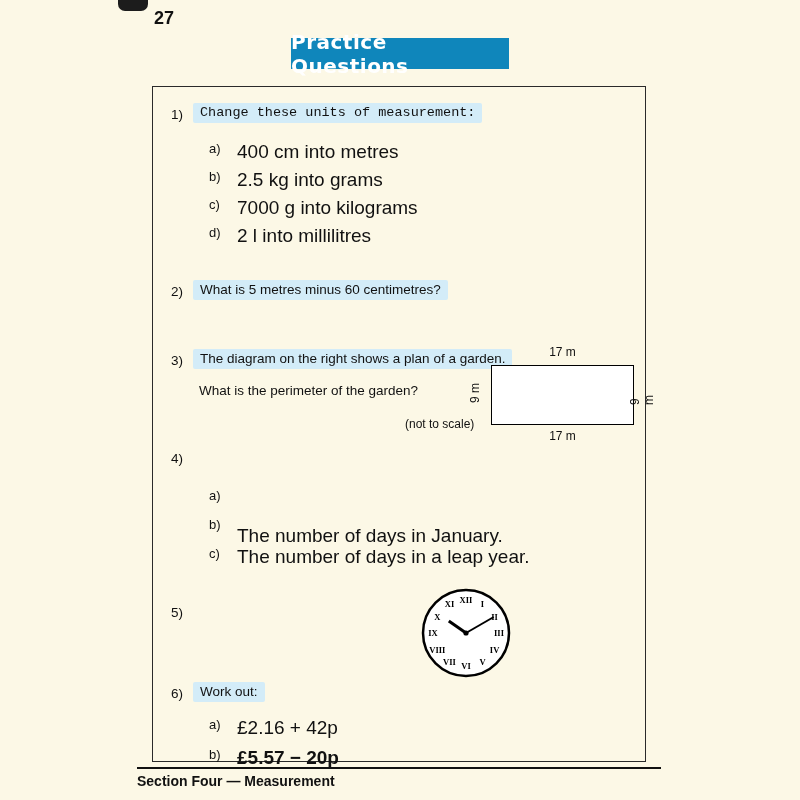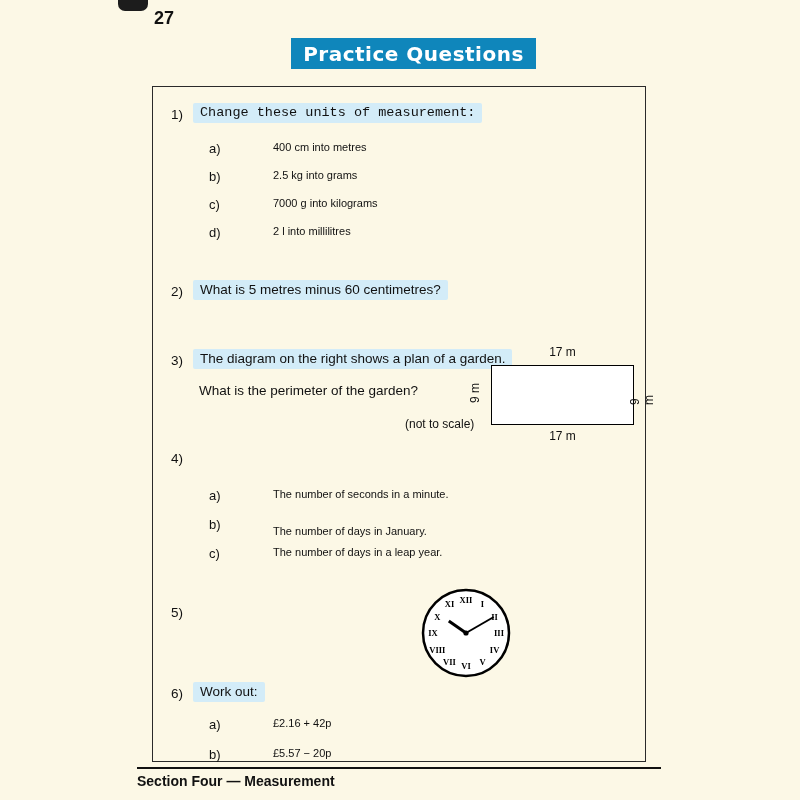--- a/index.html
+++ b/index.html
@@ -19,40 +19,40 @@
   }
   .scan-corner{
     position:absolute;left:118px;top:0;width:30px;height:11px;
     background:#1c1c1c;border-radius:0 0 7px 7px;
   }
   .page-number{
     position:absolute;left:154px;top:8px;
     font-size:18px;font-weight:bold;
   }
   .banner{
-    position:absolute;left:291px;top:38px;width:245px;height:31px;
+    position:absolute;left:291px;top:38px;width:218px;height:31px;
     background:var(--banner);color:#ffffff;
     display:flex;align-items:center;justify-content:center;
     font-family:"DejaVu Sans", sans-serif;
     font-size:20px;font-weight:bold;letter-spacing:0.5px;
   }
   .qbox{
     position:absolute;left:152px;top:86px;width:494px;height:676px;
     border:1px solid #2a2a2a;background:transparent;
   }
   .abs{position:absolute;}
   .qnum{font-size:13.5px;}
   .qtext{font-size:13.5px;}
   .hl{
     background:var(--hl);
     padding:2px 7px 3px 7px;border-radius:2px;
     display:inline-block;white-space:nowrap;
   }
   .plabel{font-size:13px;}
-  .ptext{font-size:11px;white-space:nowrap;margin-left:36px;}
+  .ptext{font-size:19px;white-space:nowrap;}
   .garden-rect{
     position:absolute;left:338px;top:278px;width:143px;height:60px;
     border:1.5px solid #000;background:#ffffff;
   }
   .garden-label{font-size:12px;}
   .garden-top,.garden-bottom{
     position:absolute;left:338px;width:143px;text-align:center;
   }
   .garden-top{top:258px;}
   .garden-bottom{top:342px;}
@@ -106,21 +106,20 @@
   <span class="abs note" style="left:252px;top:330px;">(not to scale)</span>
 
   <div class="garden-rect"></div>
   <span class="garden-top garden-label">17 m</span>
   <span class="garden-bottom garden-label">17 m</span>
   <span class="garden-left garden-label">9 m</span>
   <span class="garden-right garden-label">9 m</span>
 
   <span class="abs qnum" style="left:18px;top:364px;">4)</span>
   <span class="abs plabel" style="left:56px;top:401px;">a)</span>
-  <span class="abs ptext" style="left:84px;top:401px;">The number of seconds in a minute.</span>
   <span class="abs plabel" style="left:56px;top:430px;">b)</span>
   <span class="abs ptext" style="left:84px;top:438px;">The number of days in January.</span>
   <span class="abs plabel" style="left:56px;top:459px;">c)</span>
   <span class="abs ptext" style="left:84px;top:459px;">The number of days in a leap year.</span>
 
   <span class="abs qnum" style="left:18px;top:518px;">5)</span>
 
   <div class="clock">
     <svg width="92" height="92" viewBox="0 0 92 92">
       <circle cx="46" cy="46" r="43" fill="#ffffff" stroke="#000" stroke-width="2.5"></circle>
@@ -142,18 +141,18 @@
       <line id="hour-hand" x1="46" y1="46" x2="46" y2="25" stroke="#000" stroke-width="3" transform="rotate(305 46 46)"></line>
       <circle cx="46" cy="46" r="2.6" fill="#000"></circle>
     </svg>
   </div>
 
   <span class="abs qnum" style="left:18px;top:599px;">6)</span>
   <span class="abs qtext hl" style="left:40px;top:595px;">Work out:</span>
   <span class="abs plabel" style="left:56px;top:630px;">a)</span>
   <span class="abs ptext" style="left:84px;top:630px;">£2.16 + 42p</span>
   <span class="abs plabel" style="left:56px;top:660px;">b)</span>
-  <span class="abs ptext" style="left:84px;top:660px;">£5.57 − 20p</span>
+  <span class="abs ptext" style="left:84px;top:660px;font-weight:bold;">£5.57 − 20p</span>
 
 </div>
 
 <div class="footer-line"></div>
 <div class="footer-text">Section Four — Measurement</div>
 
 </body></html>

